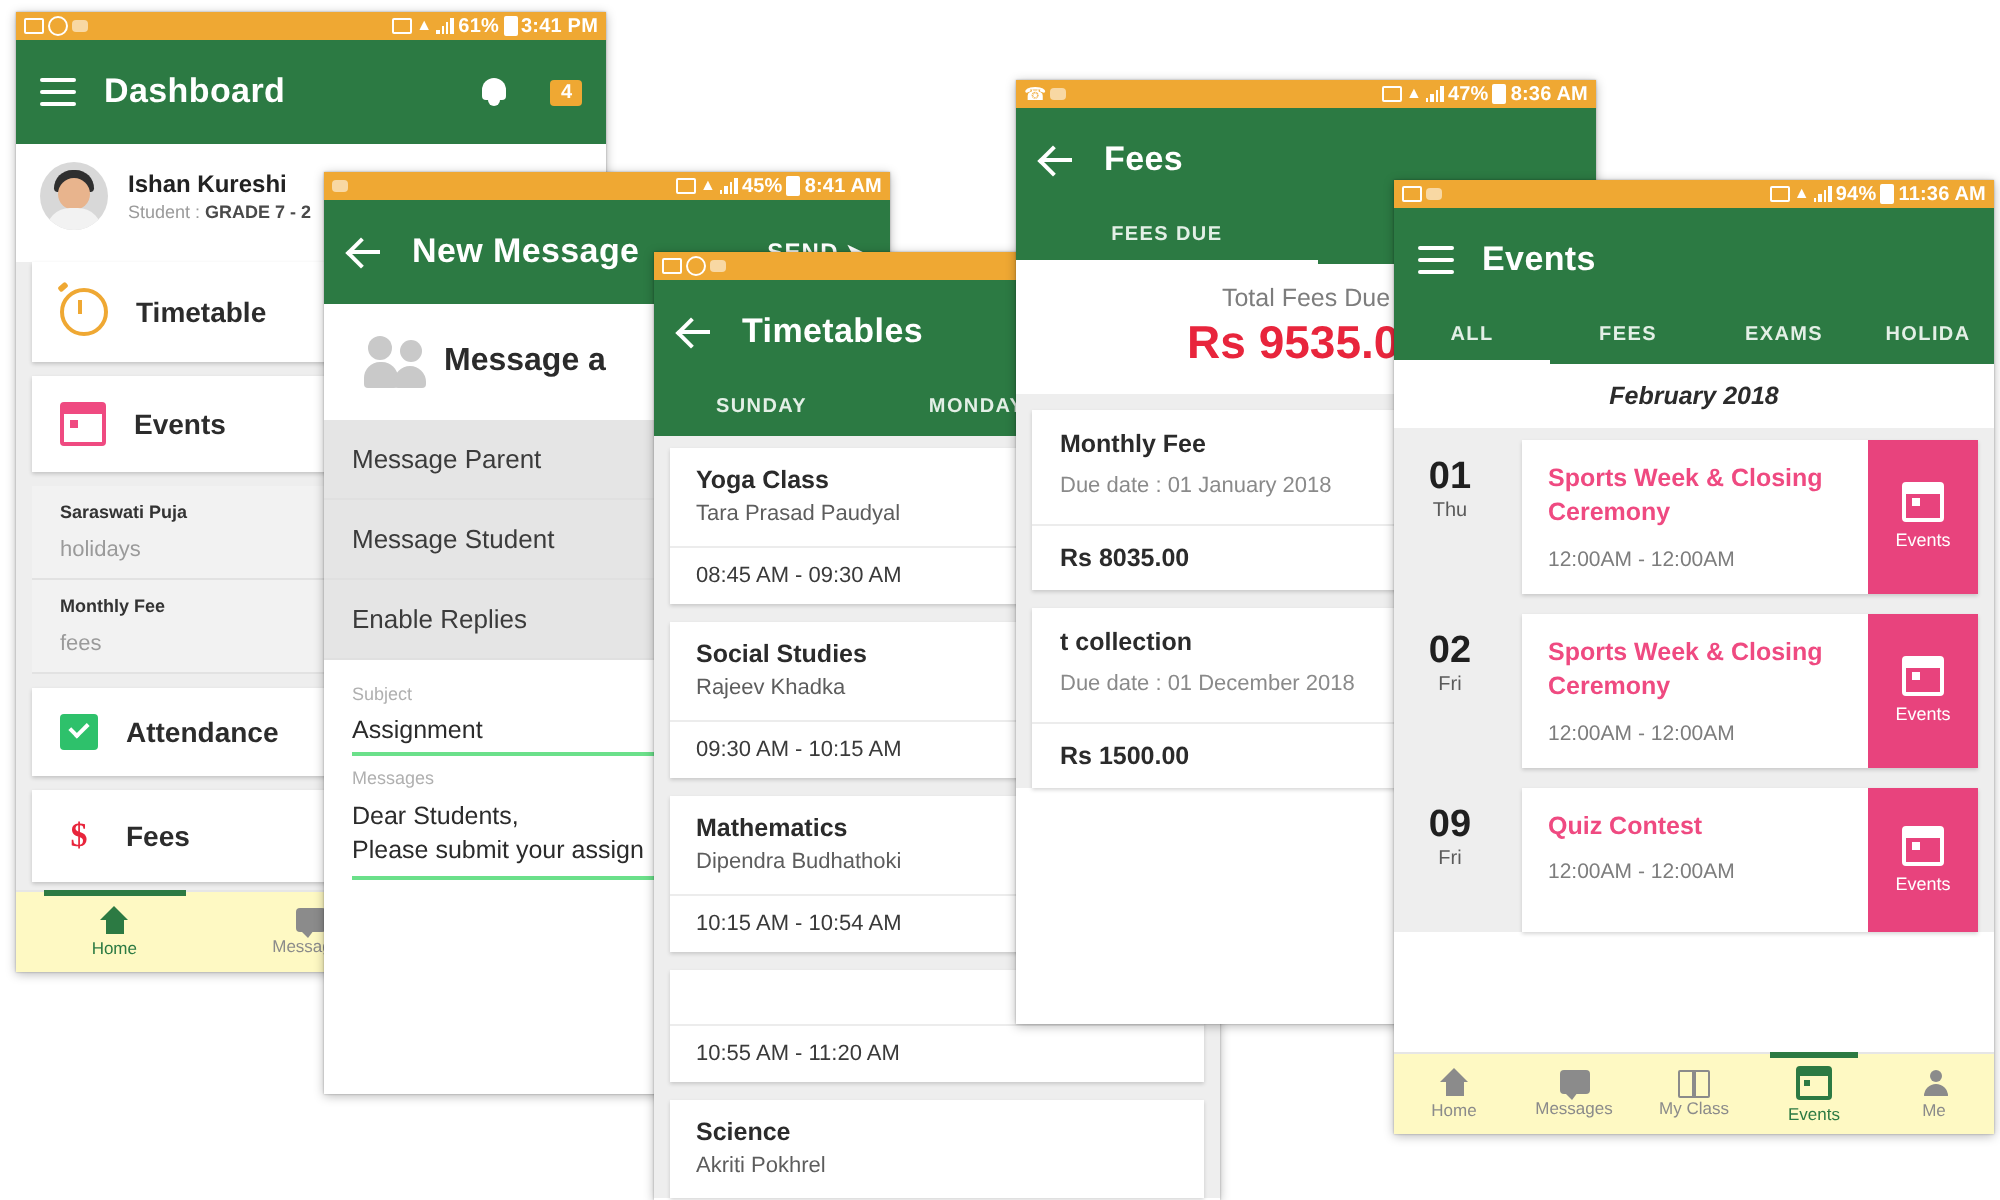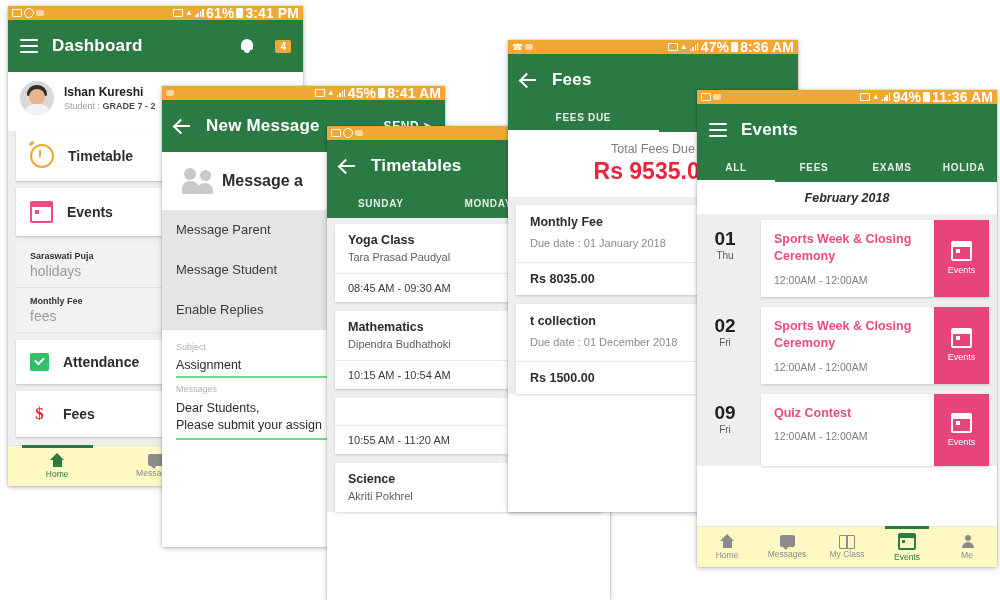--- a/index.html
+++ b/index.html
@@ -21,21 +21,21 @@
   .sb-circ{width:8px;height:8px;border:1.2px solid #fff;border-radius:50%;}
   .sb-blob{width:8px;height:6px;background:rgba(255,255,255,.55);border-radius:2px;}
   .sb-bars{display:inline-block;width:9px;height:8px;position:relative;}
   .sb-bars i{position:absolute;bottom:0;width:1.5px;background:#fff;}
   .sb-bars i:nth-child(1){left:0;height:2px}
   .sb-bars i:nth-child(2){left:2.4px;height:4px}
   .sb-bars i:nth-child(3){left:4.8px;height:6px}
   .sb-bars i:nth-child(4){left:7.2px;height:8px}
   .sb-batt{width:5px;height:8px;border:1.2px solid #fff;border-radius:1px;position:relative;background:#fff;}
   .sb-wifi{font-size:8px;line-height:1;}
-  .sb-txt{font-size:14px;}
+  .sb-txt{font-size:10px;}
 
   
   .appbar{background:#2c7a43;color:#fff;position:relative;}
   .appbar-row{display:flex;align-items:center;height:52px;padding:0 12px;gap:14px;}
   .appbar-title{font-size:17px;font-weight:bold;letter-spacing:.2px;}
   .hamburger{width:18px;height:14px;display:flex;flex-direction:column;justify-content:space-between;flex:none;}
   .hamburger span{display:block;height:2.4px;background:#fff;border-radius:1px;}
   .backarrow{width:18px;height:18px;flex:none;position:relative;}
   .backarrow:before{content:"";position:absolute;left:1px;top:8px;width:15px;height:2px;background:#fff;}
   .backarrow:after{content:"";position:absolute;left:1px;top:4px;width:9px;height:9px;
@@ -68,21 +68,21 @@
   .avatar .face{position:absolute;left:9px;top:8px;width:16px;height:16px;background:#e8b48d;border-radius:50%;}
   .avatar .body{position:absolute;left:3px;top:23px;width:28px;height:14px;background:#f2f2f2;border-radius:12px 12px 0 0;}
   .p-name{font-size:12px;font-weight:bold;color:#222;line-height:1.3;}
   .p-sub{font-size:9px;color:#9b9b9b;white-space:nowrap;}
   .p-sub b{color:#4a4a4a;font-size:9px;}
   .menu-card{margin:7px 8px;padding:13px 14px;display:flex;align-items:center;gap:14px;}
   .menu-label{font-size:14px;font-weight:bold;color:#2c2c2c;}
   .mini-list{margin:0 8px;background:#f2f2f2;}
   .mini-item{padding:8px 14px;border-bottom:1px solid #e2e2e2;}
   .mini-t{font-size:9px;font-weight:bold;color:#333;}
-  .mini-s{font-size:14px;color:#9a9a9a;margin-top:2px;}
+  .mini-s{font-size:11px;color:#9a9a9a;margin-top:8px;}
   .clock-ico{width:20px;height:20px;border:2.4px solid #efa833;border-radius:50%;position:relative;flex:none;}
   .clock-ico:before{content:"";position:absolute;left:7px;top:3.5px;width:2px;height:7px;background:#efa833;}
   .clock-ico:after{content:"";position:absolute;left:-3px;top:-4px;width:5px;height:3px;
     background:#efa833;border-radius:1px;transform:rotate(-40deg);}
   .cal-ico{width:19px;height:18px;border:2.4px solid #ef4a81;border-radius:2px;position:relative;flex:none;}
   .cal-ico:before{content:"";position:absolute;left:-2.4px;top:0px;right:-2.4px;height:4px;background:#ef4a81;}
   .cal-ico:after{content:"";position:absolute;left:3px;top:7px;width:4px;height:4px;background:#ef4a81;}
   .chk-ico{width:19px;height:18px;background:#2ec16b;border-radius:2px;position:relative;flex:none;}
   .chk-ico:after{content:"";position:absolute;left:5px;top:4px;width:7px;height:4px;
     border-left:2px solid #fff;border-bottom:2px solid #fff;transform:rotate(-45deg);}
@@ -372,20 +372,27 @@
   <div class="tt-body">
 
     <div class="tt-card">
       <div class="tt-top">
         <div class="tt-sub">Yoga Class</div>
         <div class="tt-teach">Tara Prasad Paudyal</div>
       </div>
       <div class="tt-time">08:45 AM - 09:30 AM</div>
     </div>
 
+    <div class="tt-card">
+      <div class="tt-top">
+        <div class="tt-sub">Social Studies</div>
+        <div class="tt-teach">Rajeev Khadka</div>
+      </div>
+      <div class="tt-time">09:30 AM - 10:15 AM</div>
+    </div>
 
     <div class="tt-card">
       <div class="tt-top">
         <div class="tt-sub">Mathematics</div>
         <div class="tt-teach">Dipendra Budhathoki</div>
       </div>
       <div class="tt-time">10:15 AM - 10:54 AM</div>
     </div>
 
     <div class="tt-card">

